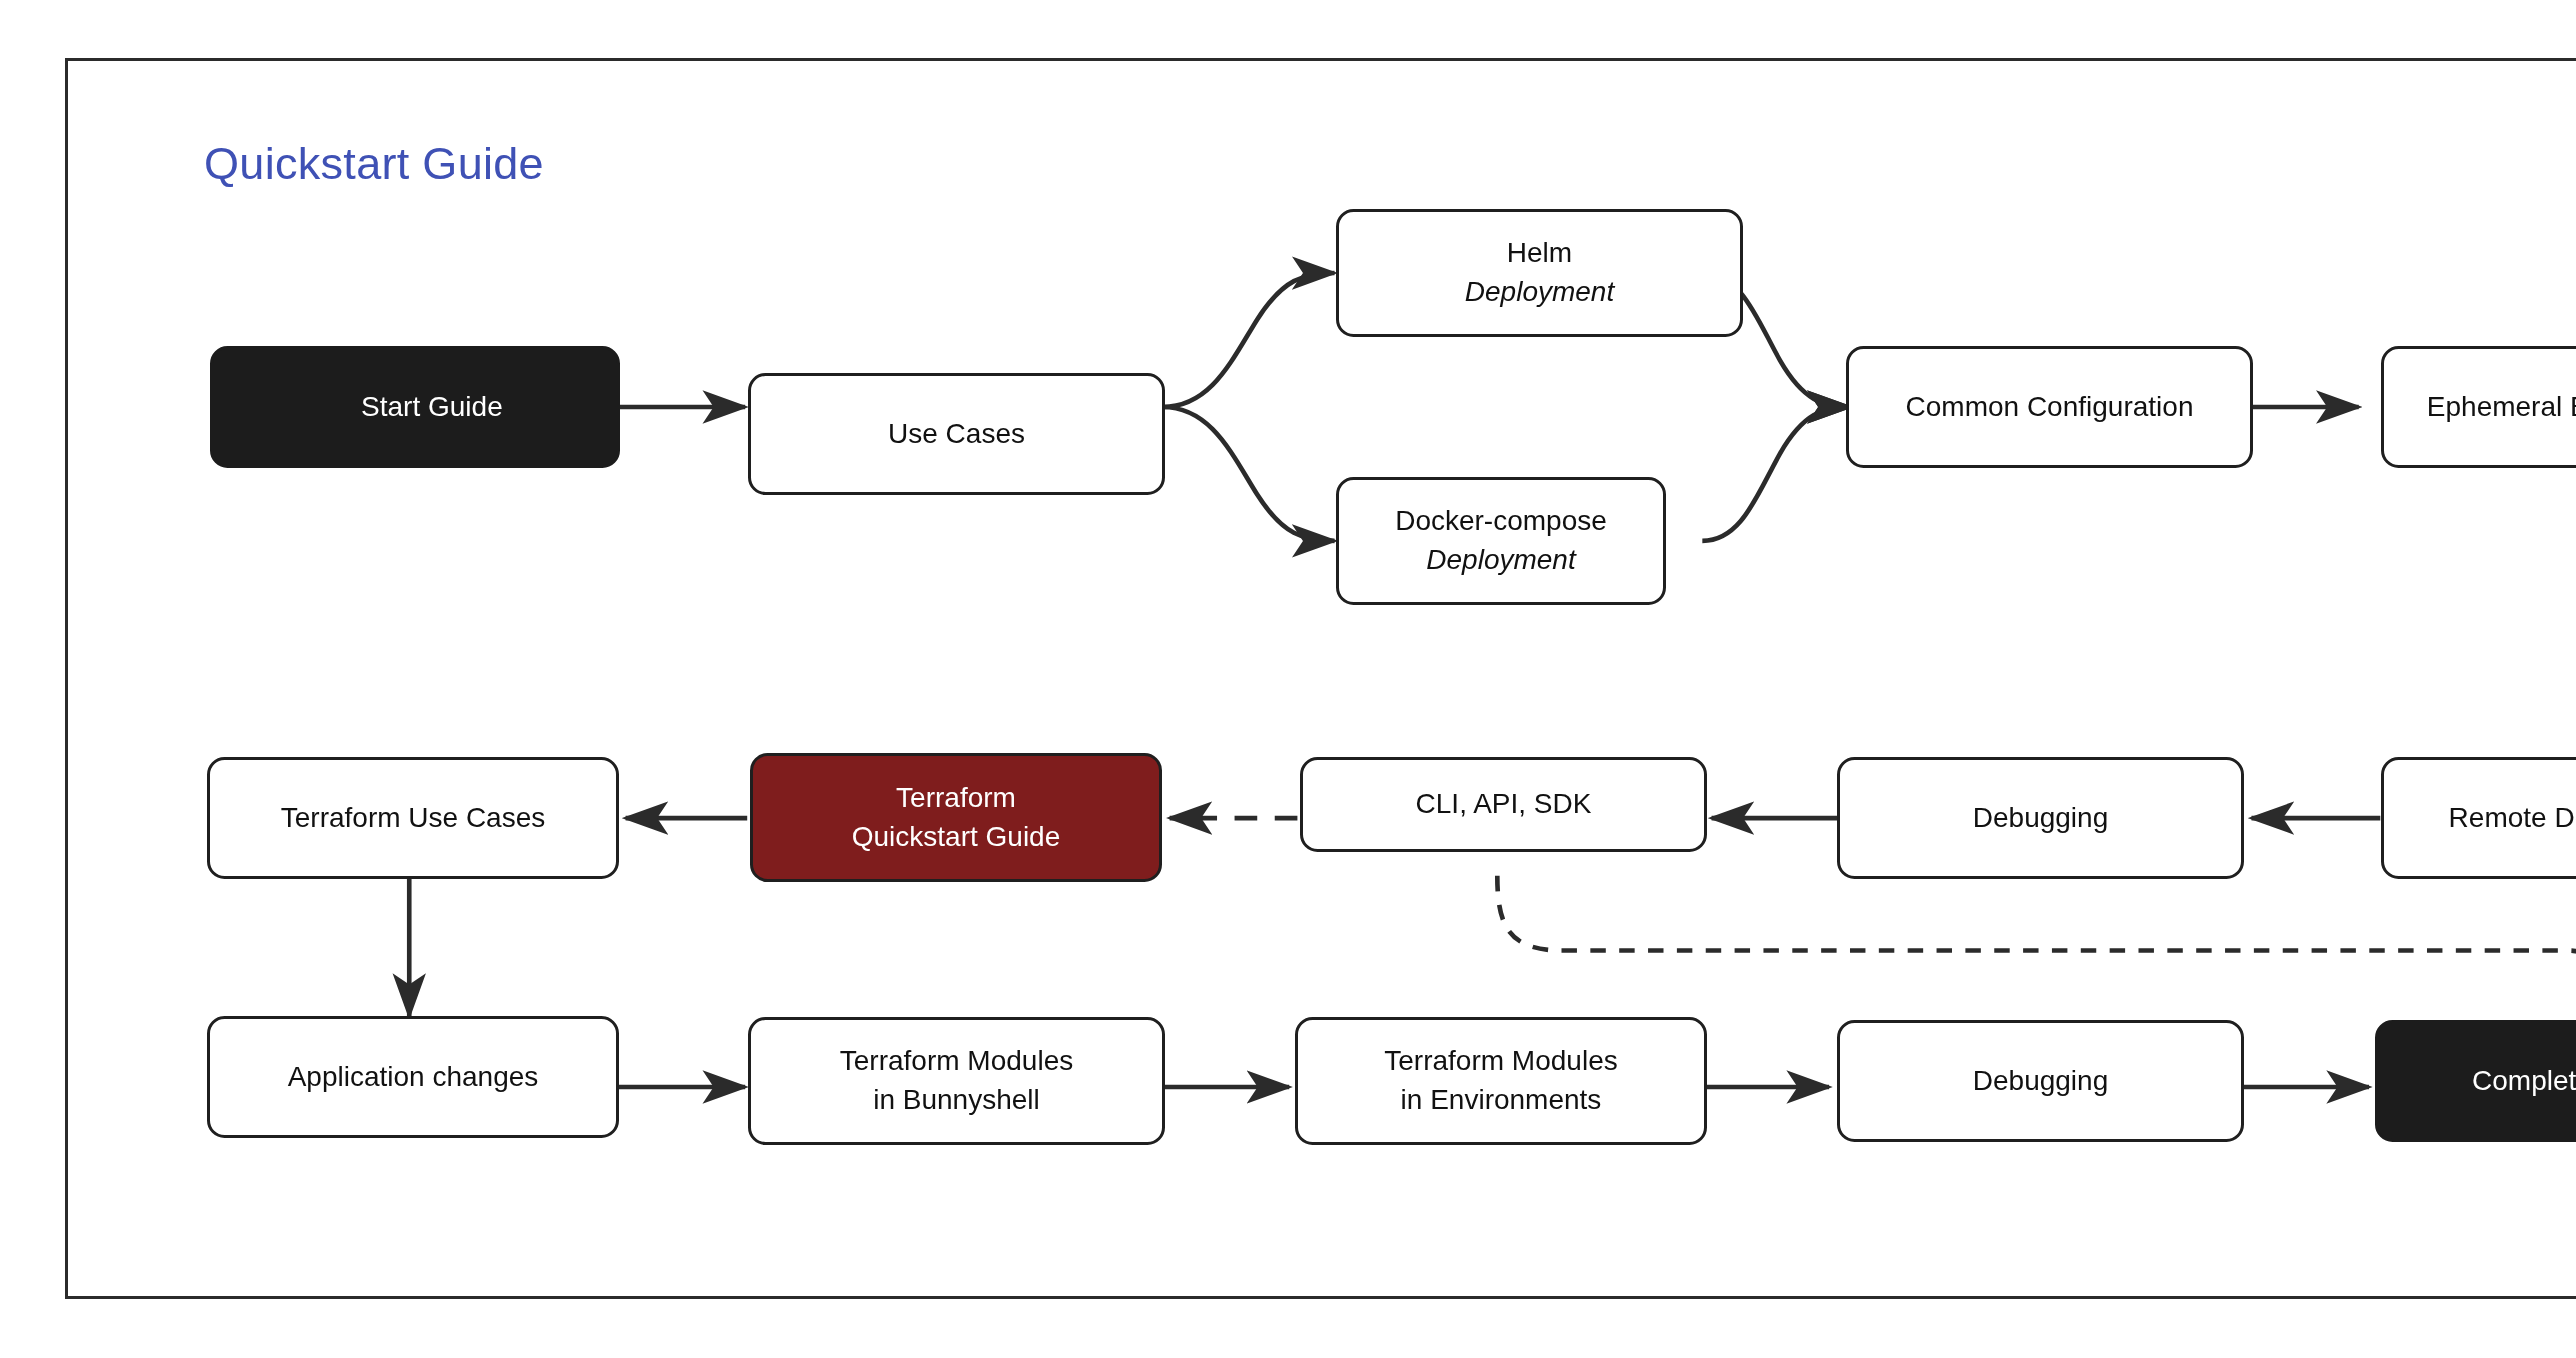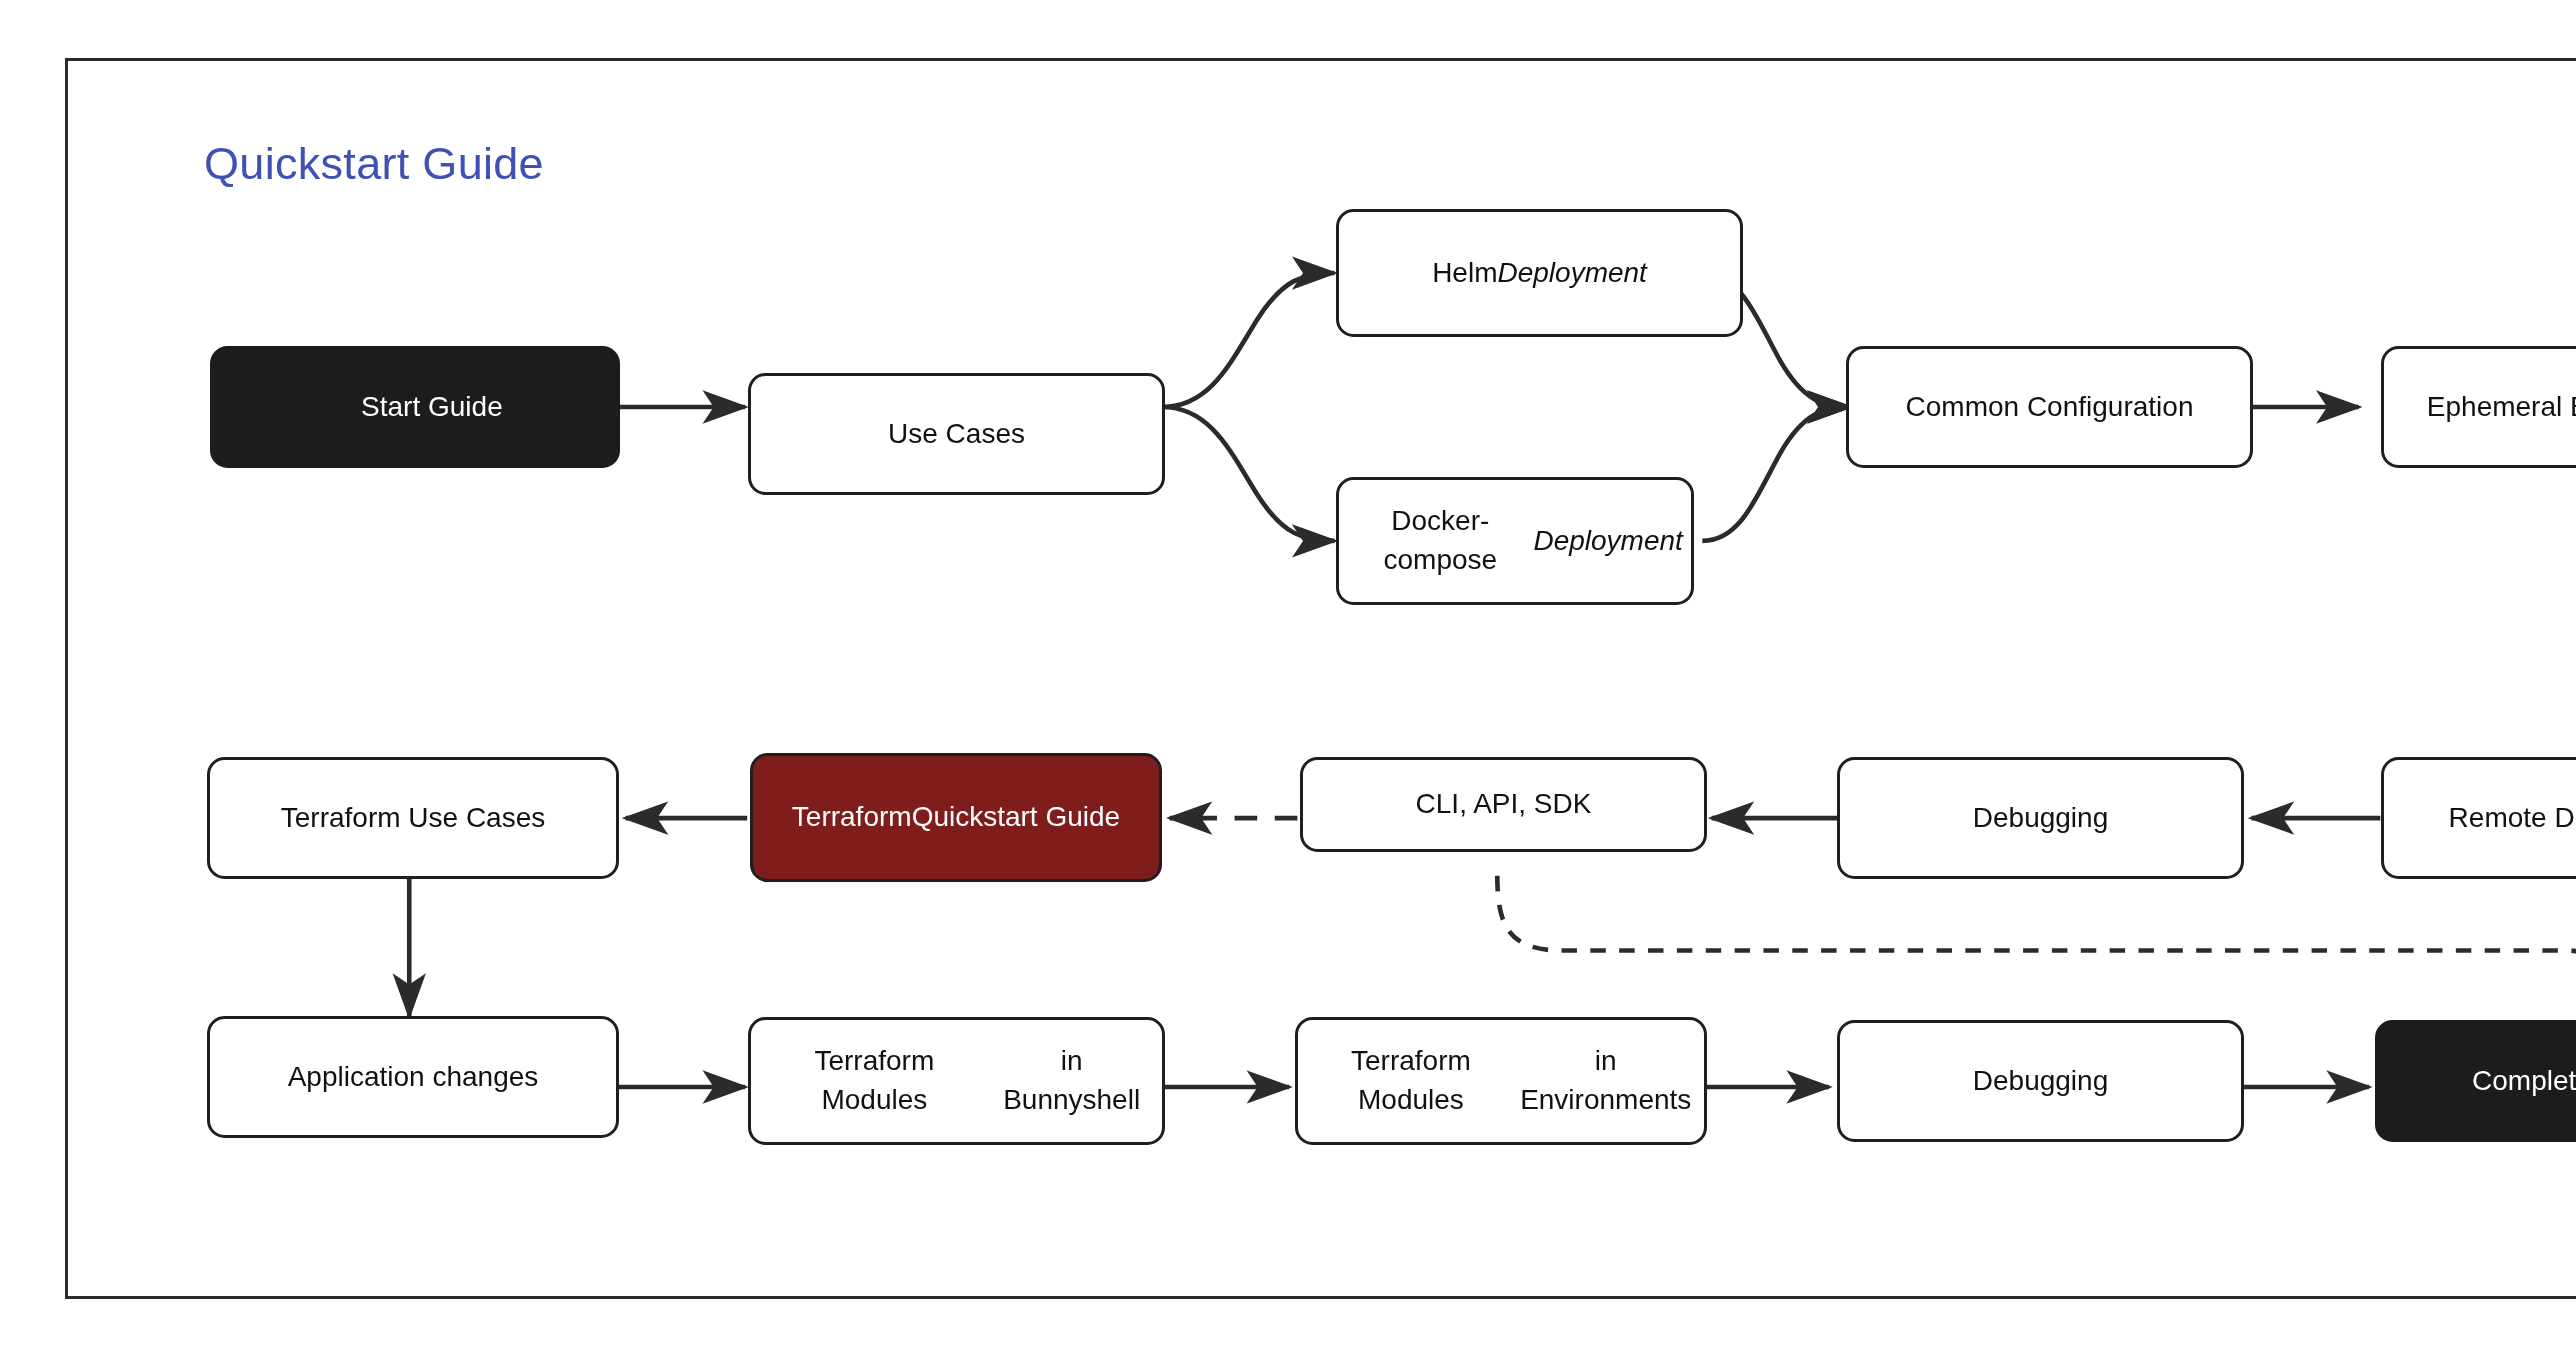--- a/index.html
+++ b/index.html
@@ -44,21 +44,21 @@
     position: absolute;
     left: 0; top: 0;
     width: 3127px;
     height: 1358px;
     pointer-events: none;
   }
   .node {
     position: absolute;
     box-sizing: border-box;
     display: flex;
-    flex-direction: row;
+    flex-direction: column;
     align-items: center;
     justify-content: center;
     border-radius: 17.5px;
     border: 3.6px solid #1f1f1f;
     background: #ffffff;
     color: #111111;
     font-size: 28px;
     line-height: 1.38;
     text-align: center;
     padding: 3.1px 8.2px;
@@ -138,21 +138,21 @@
 
   <div class="node" style="left:748px; top:346px; width:417px; height:122px;margin-top:27px;">
     <span>Use Cases</span>
   </div>
 
   <div class="node" style="left:1336px; top:209px; width:407px; height:128px;">
     <span>Helm</span>
     <span class="l2 ital">Deployment</span>
   </div>
 
-  <div class="node" style="left:1336px; top:477px; width:358px; height:128px;">
+  <div class="node" style="left:1336px; top:477px; width:330px; height:128px;">
     <span>Docker-compose</span>
     <span class="l2 ital">Deployment</span>
   </div>
 
   <div class="node" style="left:1846px; top:346px; width:407px; height:122px;">
     <span>Common Configuration</span>
   </div>
 
   <div class="node" style="left:2381px; top:346px; width:406px; height:122px;">
     <span>Ephemeral Environments</span>

